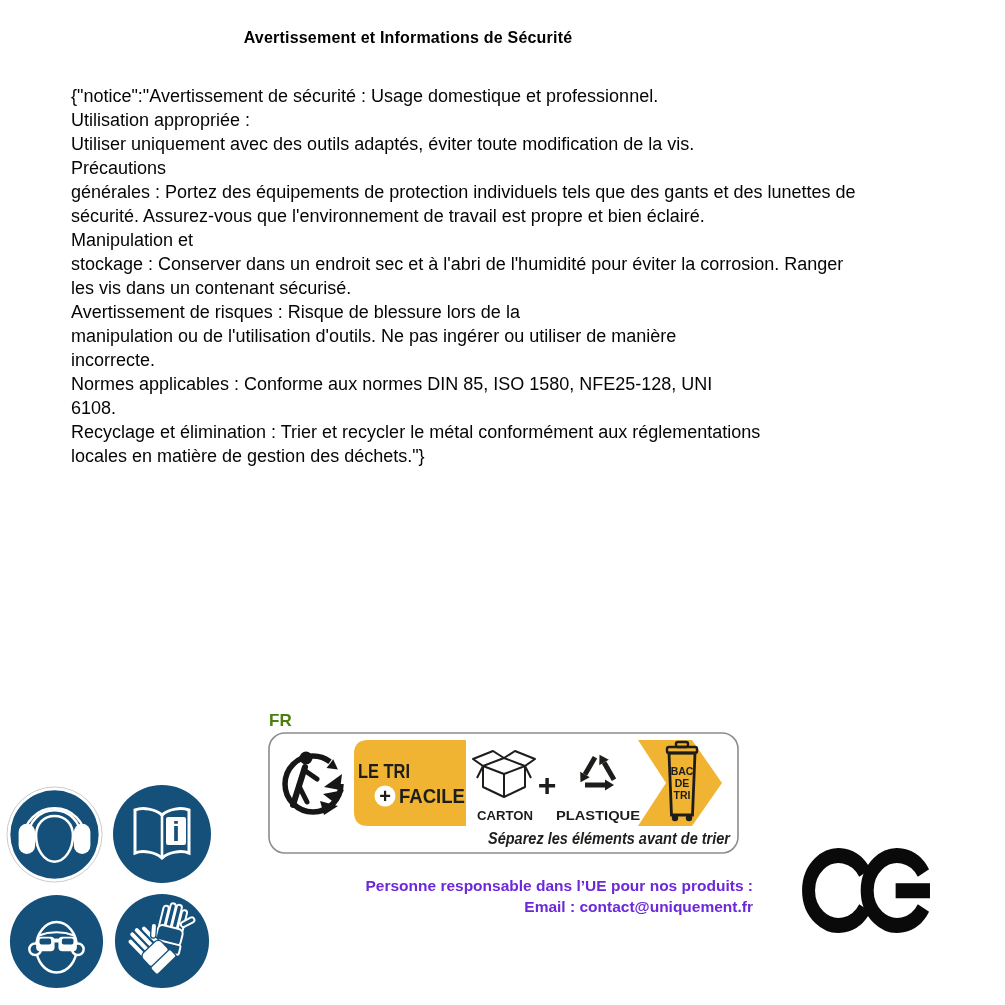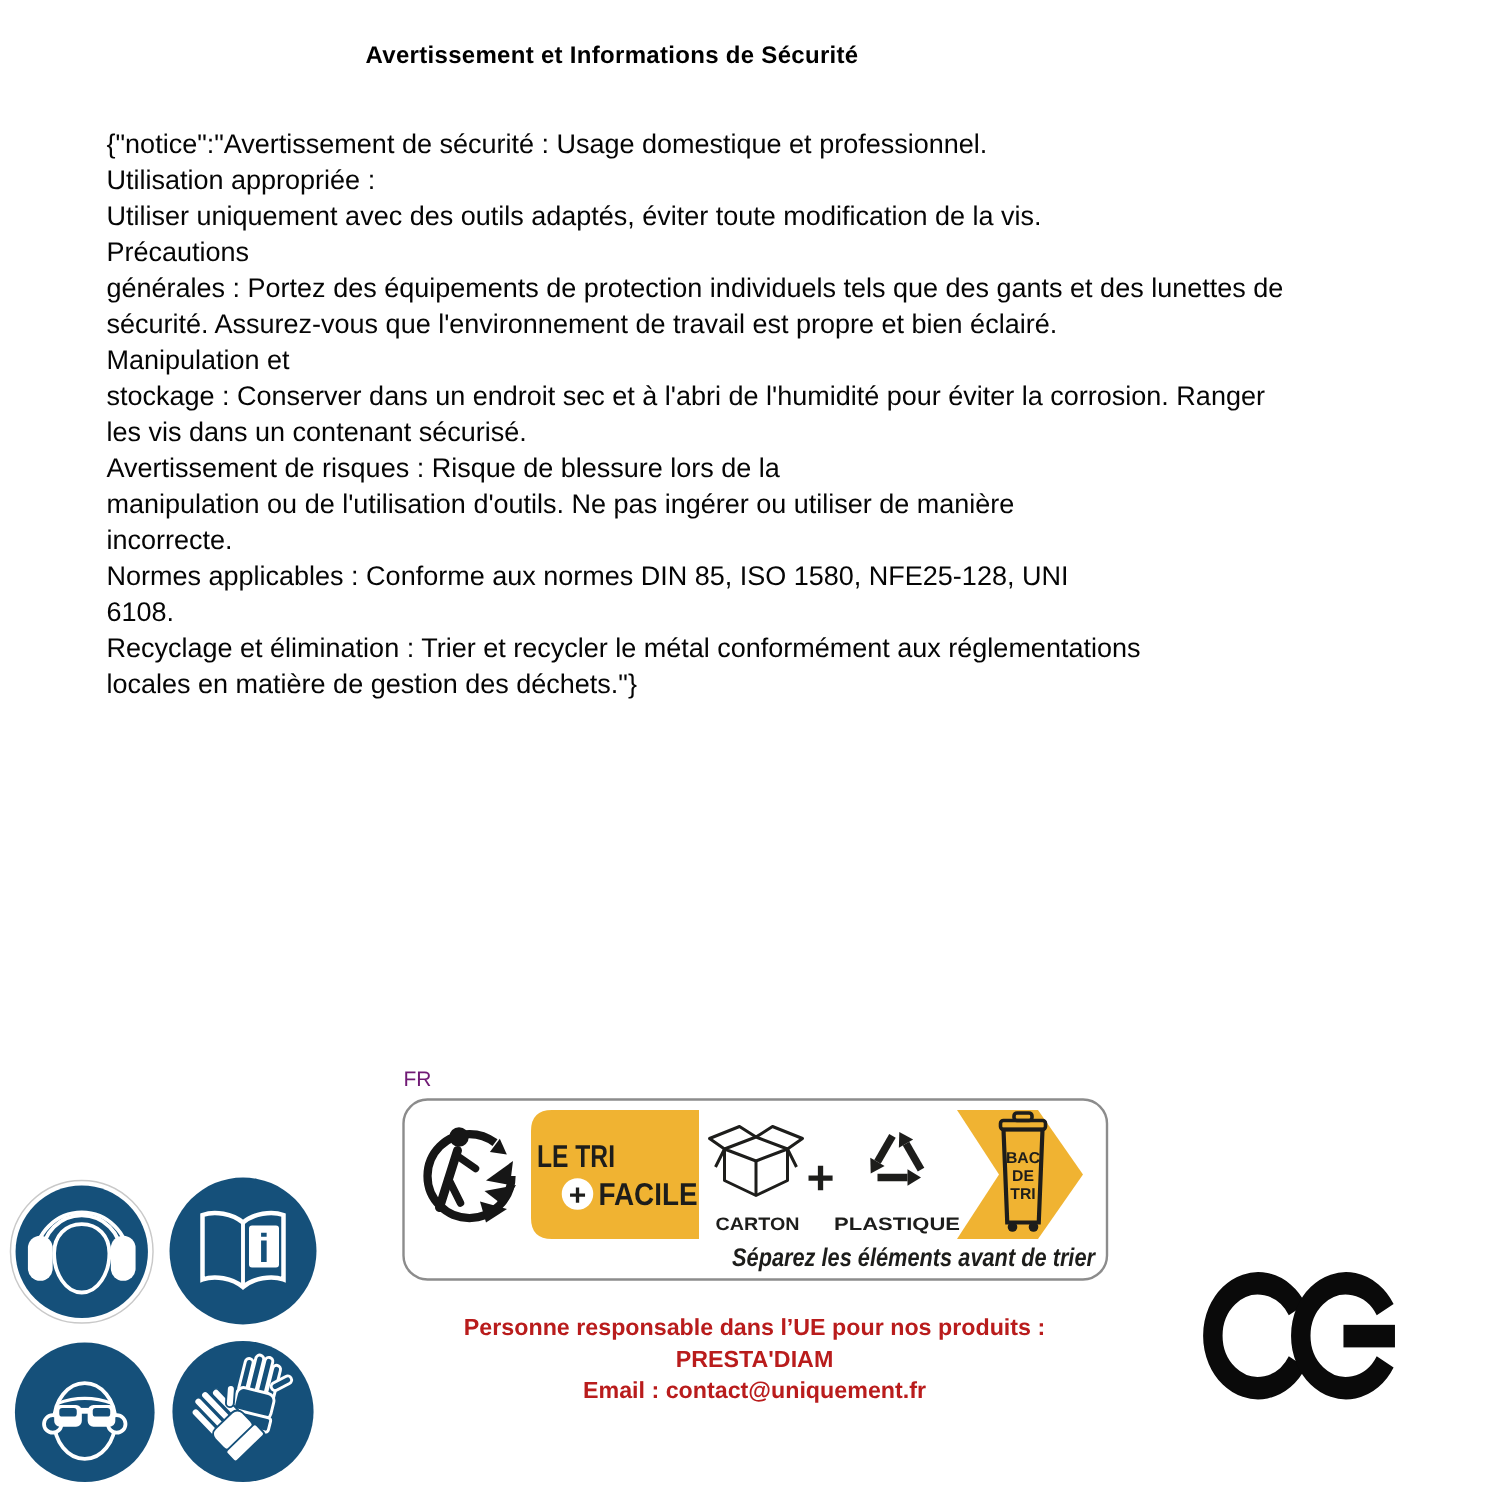--- a/index.html
+++ b/index.html
@@ -12,26 +12,26 @@
     font-size:16px; font-weight:bold; letter-spacing:0.2px;
   }
   .notice-text {
     position:absolute; left:71px; top:84px; width:890px;
     font-size:18px; line-height:24px; white-space:pre-line; color:#050505;
   }
   .pictos { position:absolute; left:0; top:0; }
   .picto { position:absolute; }
   .fr-code {
     position:absolute; left:269px; top:711px;
-    font-size:14px; font-weight:normal; color:#701a75;
+    font-size:17px; font-weight:bold; color:#4d7c0f;
   }
   .tri-label { position:absolute; left:268px; top:732px; }
   .contact {
-    position:absolute; left:253px; top:875px; width:500px; text-align:center;
-    font-size:15.5px; font-weight:bold; line-height:21px; color:#b91c1c;
+    position:absolute; left:253px; top:875px; width:500px; text-align:right;
+    font-size:15.5px; font-weight:bold; line-height:21px; color:#6d28d9;
   }
   .ce { position:absolute; left:801px; top:842px; }
   svg text { font-family:"Liberation Sans", sans-serif; }
 </style>
 </head>
 <body>
 
 <div class="page">
 
   <div class="doc-title">Avertissement et Informations de Sécurité</div>
@@ -172,21 +172,20 @@
       <text x="0" y="-8" font-size="10.5" font-weight="bold" fill="#1d1d1b" text-anchor="middle">BAC</text>
       <text x="0" y="4" font-size="10.5" font-weight="bold" fill="#1d1d1b" text-anchor="middle">DE</text>
       <text x="0" y="16" font-size="10.5" font-weight="bold" fill="#1d1d1b" text-anchor="middle">TRI</text>
     </g>
 
     <text x="462" y="112" font-size="17" font-weight="bold" font-style="italic" fill="#1d1d1b" text-anchor="end" textLength="242" lengthAdjust="spacingAndGlyphs">Séparez les éléments avant de trier</text>
   </svg>
 
   <div class="contact">
     <div>Personne responsable dans l’UE pour nos produits :</div>
-    <div>PRESTA'DIAM</div>
     <div>Email : contact@uniquement.fr</div>
   </div>
 
   <svg class="ce" width="134" height="97" viewBox="0 0 160 100" preserveAspectRatio="none">
     <path d="M76.2,68 A36,36 0 1 1 76.2,32" fill="none" stroke="#0a0a0a" stroke-width="15.5"></path>
     <path d="M146.2,68 A36,36 0 1 1 146.2,32" fill="none" stroke="#0a0a0a" stroke-width="15.5"></path>
     <rect x="113" y="42.5" width="41" height="15.5" fill="#0a0a0a"></rect>
   </svg>
 
 </div>

